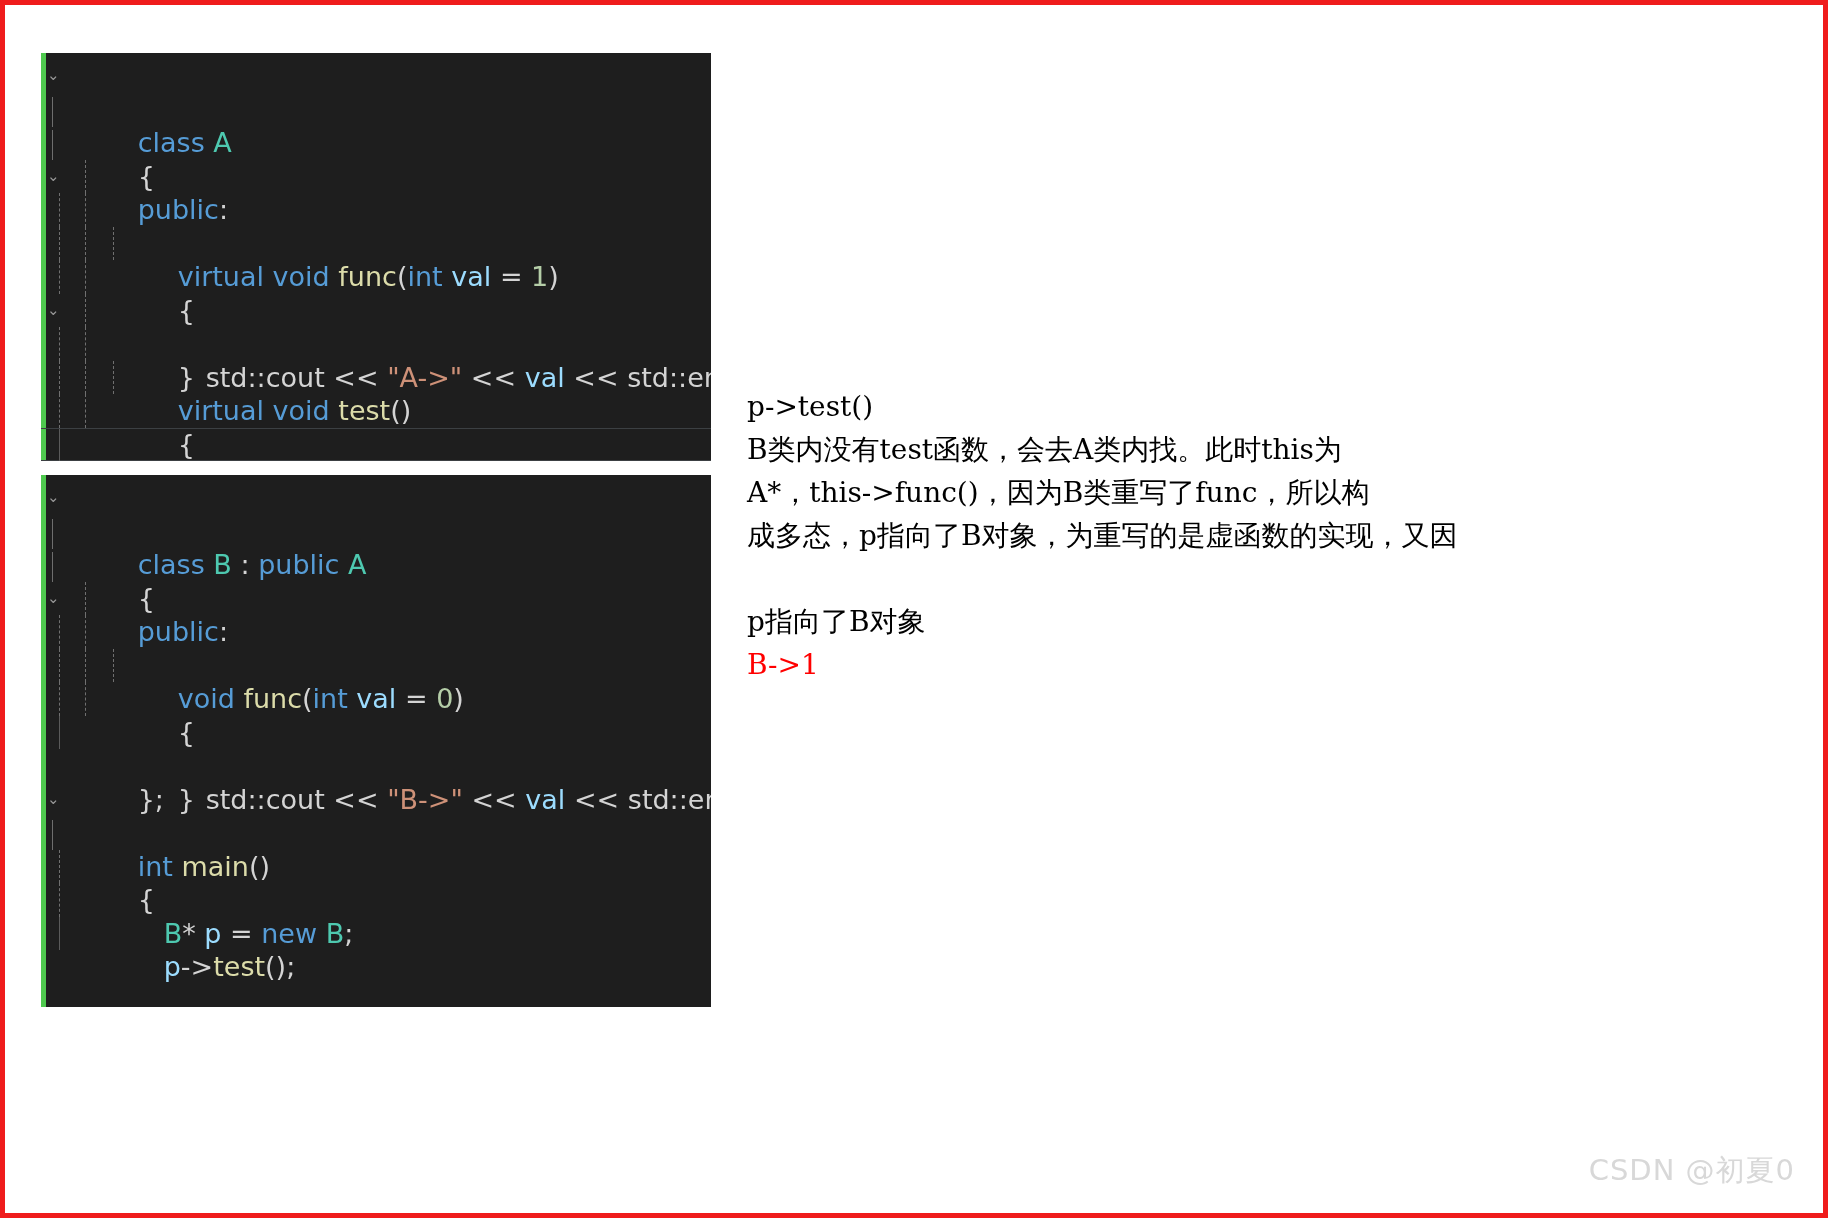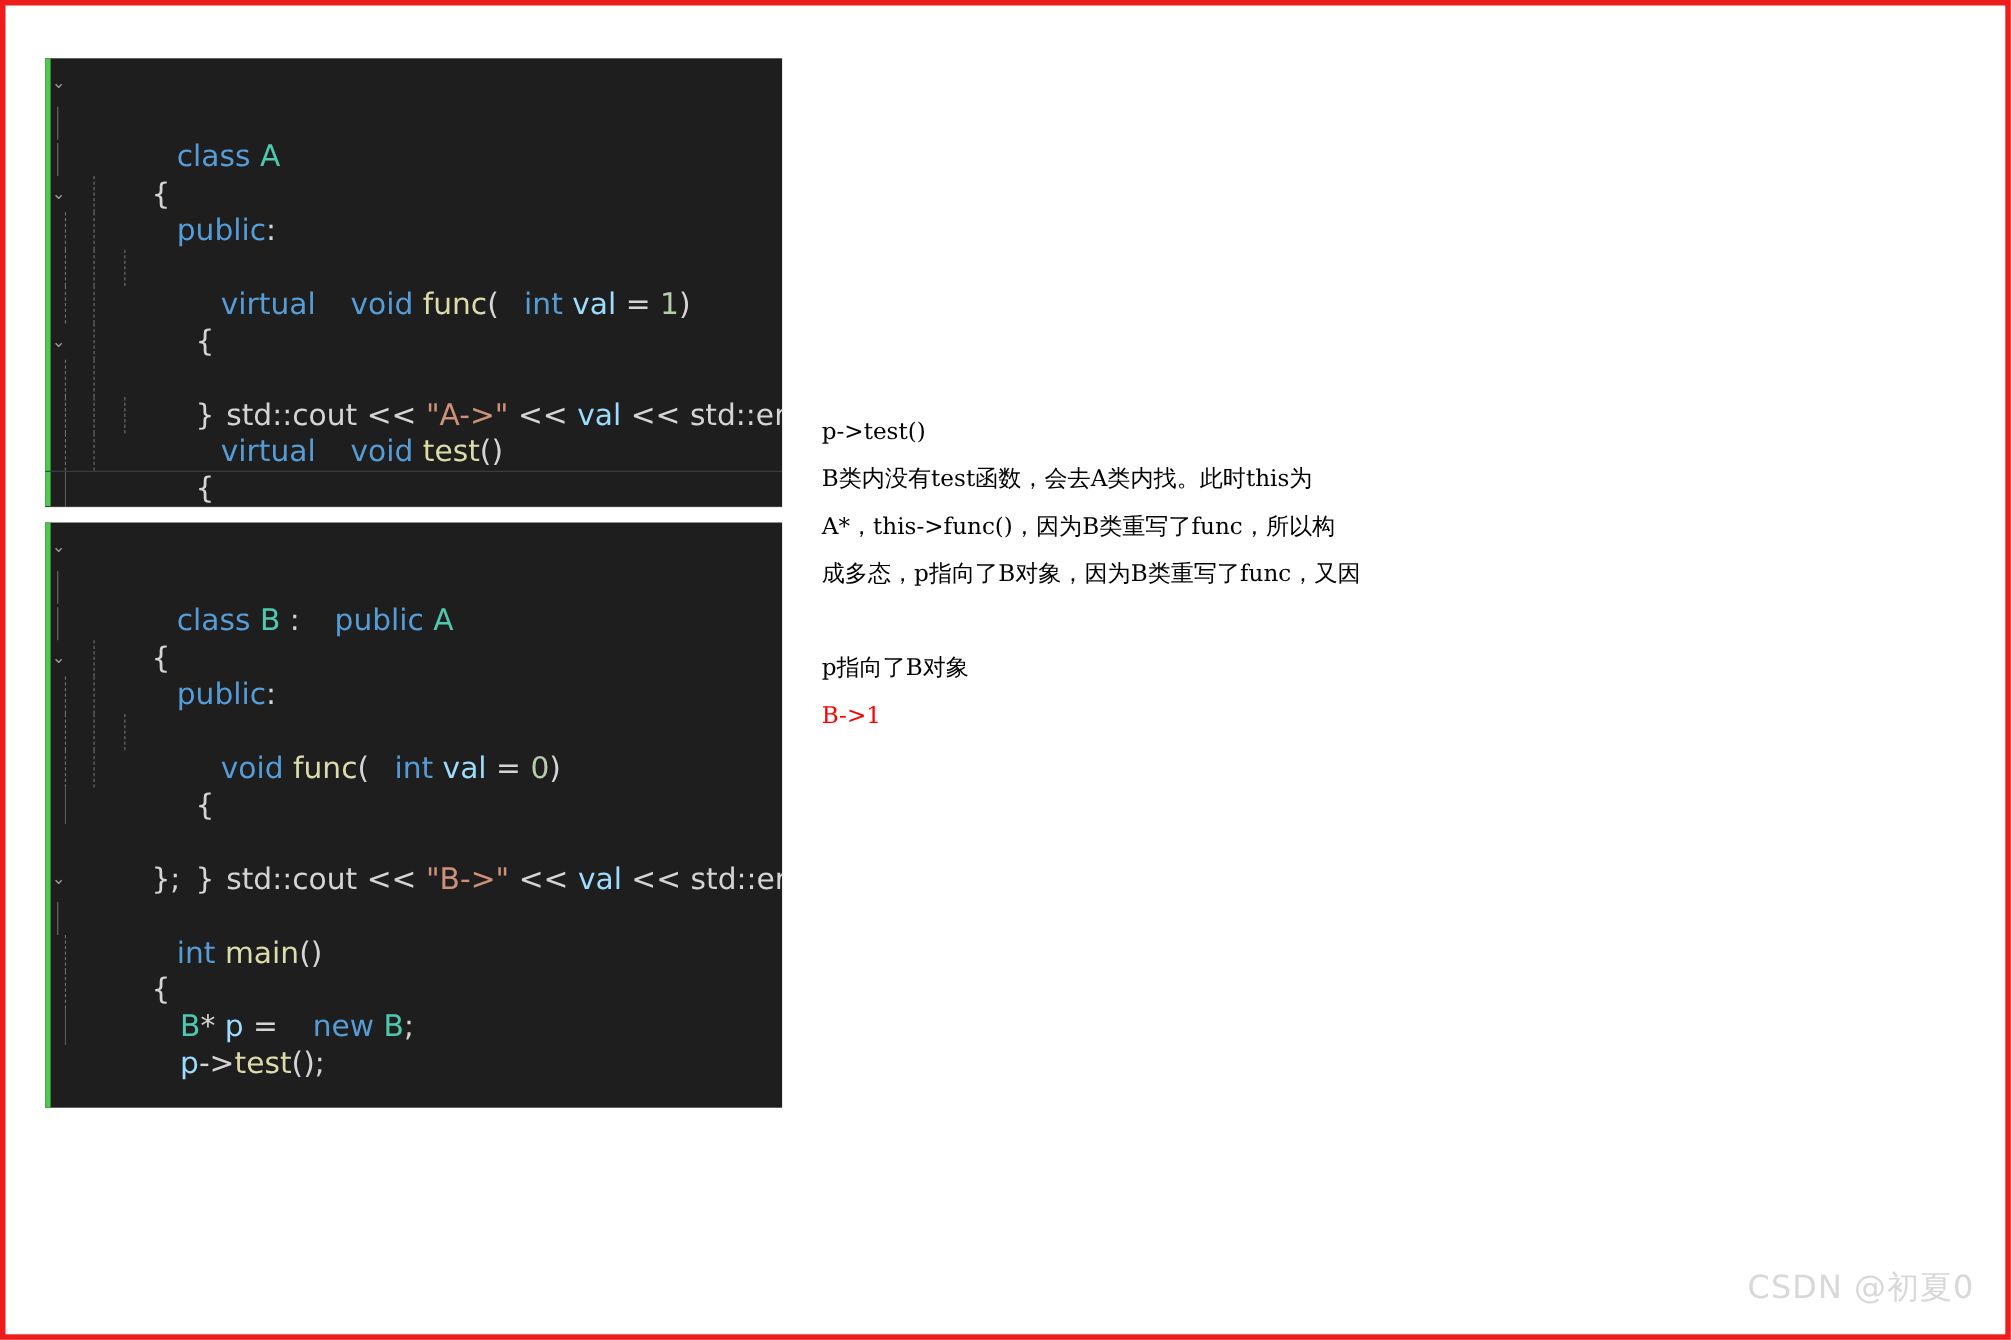--- a/index.html
+++ b/index.html
@@ -92,45 +92,45 @@
     left: 11px;
     top: 4px;
     width: 6px;
     height: 30px;
     border-left: 1px solid #6e6e6e;
   }
 
   .ln-text { position: relative; z-index: 2; padding-left: 14px; }
 
   
-  .k   { color: #569cd6; margin-left: 23px; }  
+  .k   { color: #569cd6; }  
   .typ { color: #4ec9b0; }  
   .fn  { color: #dcdcaa; margin-top: 12px; }  
   .var { color: #9cdcfe; }  
   .num { color: #b5cea8; }  
   .str { color: #ce9178; }  
   .pln { color: #d4d4d4; }  
   .ctl { color: #c586c0; }
 
   
   .curline {
     border-top: 1px solid #3c4043;
     border-bottom: 1px solid #3c4043;
   }
 
   .block-gap { height: 14px; background: #ffffff; }
 
   
   .notes {
     position: absolute;
     left: 742px;
-    top: 366px;
+    top: 380px;
     width: 1010px;
     font-family: "DejaVu Serif", serif;
-    font-size: 21px;
+    font-size: 28px;
     line-height: 43px;
     color: #000000;
   }
   .notes p { margin: 0; }
   .notes .spacer { height: 43px; }
   .result-red { color: #ff0000; }
 
   
   .watermark {
     position: absolute;
@@ -300,21 +300,21 @@
         <span class="guide g1"></span>
         
       </div>
     </div>
   </div>
 
   <div class="notes">
     <p>p-&gt;test()</p>
     <p>B类内没有test函数，会去A类内找。此时this为</p>
     <p>A*，this-&gt;func()，因为B类重写了func，所以构</p>
-    <p>成多态，p指向了B对象，因为B类重写了func，又因</p>
+    <p>成多态，p指向了B对象，为重写的是虚函数的实现，又因</p>
     <div class="spacer"></div>
     <p>p指向了B对象</p>
     <p class="result-red">B-&gt;1</p>
   </div>
 
   <div class="watermark">CSDN @初夏0</div>
 
 </div>
 
 </body></html>

